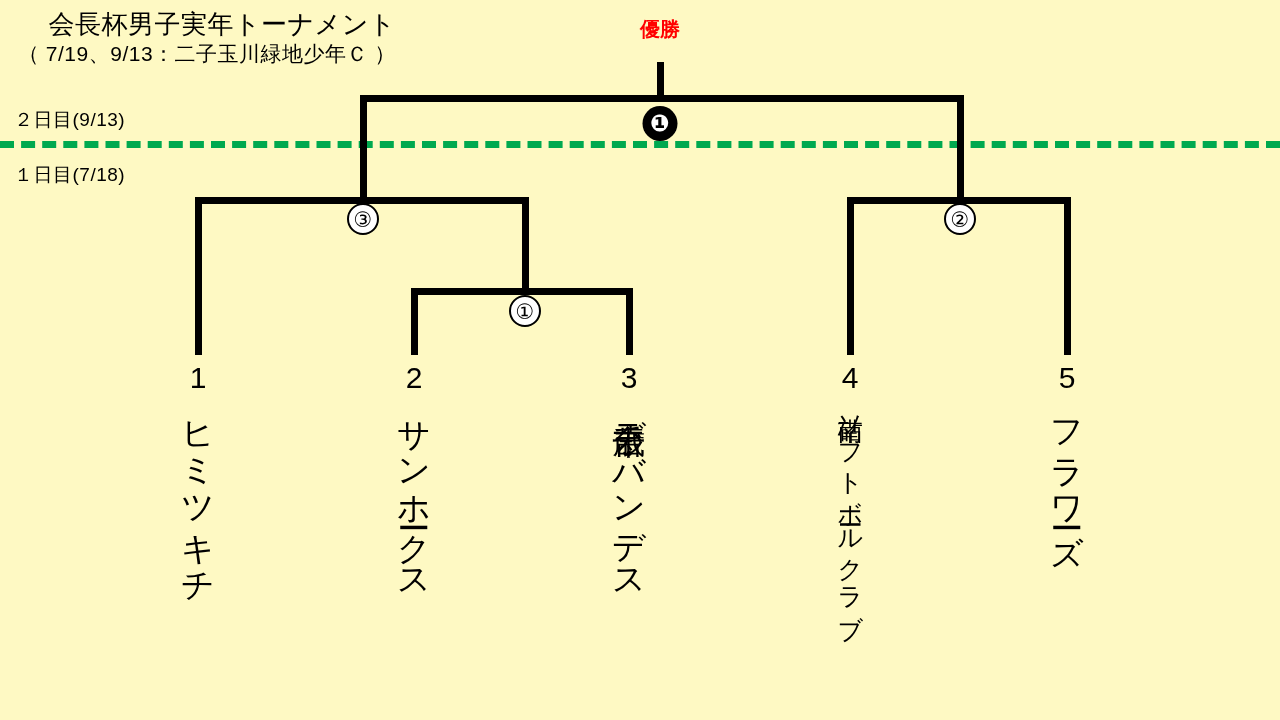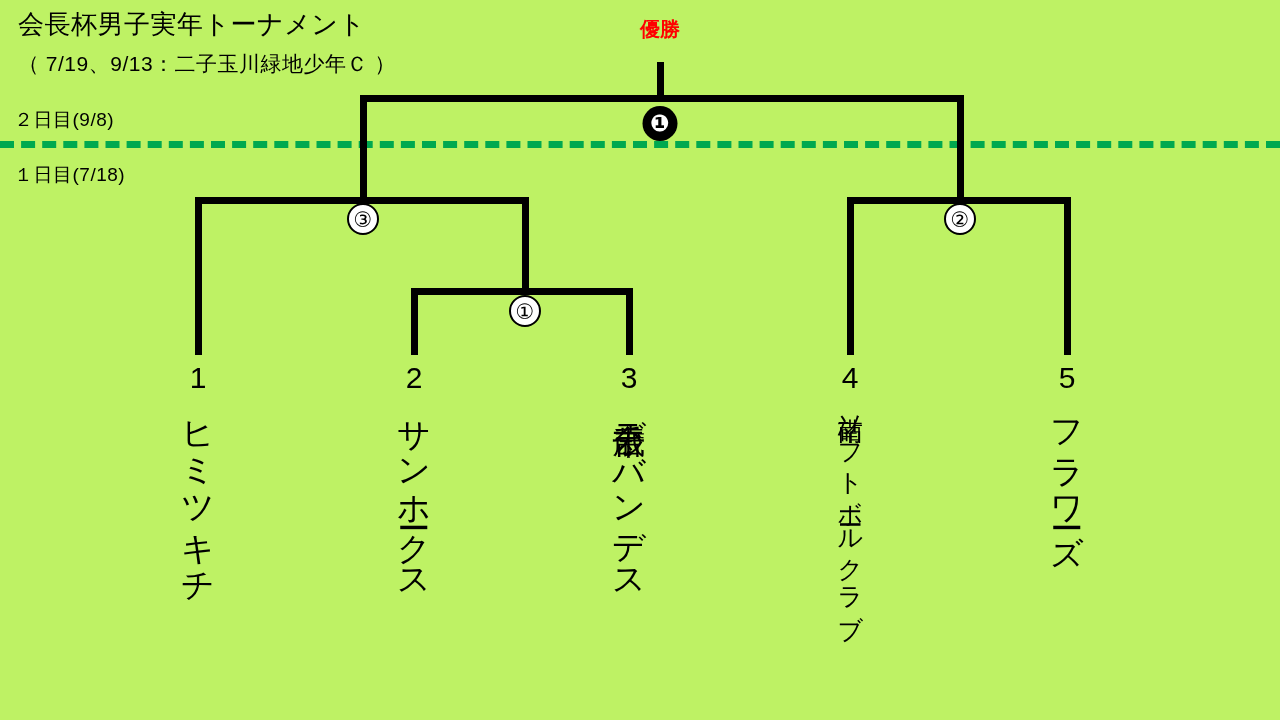--- a/index.html
+++ b/index.html
@@ -5,45 +5,46 @@
 <style>
   html, body {
     margin: 0;
     padding: 0;
     background: #ffffff;
   }
   #page {
     position: relative;
     width: 1280px;
     height: 720px;
-    background: #bef264;
+    background: #fef9c3;
     overflow: hidden;
     font-family: "Liberation Sans", "DejaVu Sans", sans-serif;
     color: #000000;
+    text-align: right;
   }
 
   
   #title-block {
     position: absolute;
     left: 18px;
     top: 8px;
     line-height: 1.25;
   }
   #tournament-title {
     font-size: 26px;
     font-weight: 400;
     letter-spacing: 0.5px;
     white-space: nowrap;
   }
   #tournament-subtitle {
     font-size: 21px;
     font-weight: 400;
     letter-spacing: 0.5px;
     white-space: nowrap;
-    margin-top: 10px;
+    margin-top: 0;
   }
 
   
   #champion-label {
     position: absolute;
     left: 660px;
     top: 16px;
     transform: translateX(-50%);
     font-size: 20px;
     font-weight: bold;
@@ -152,21 +153,21 @@
 
 <div id="page">
 
   <div id="title-block">
     <div id="tournament-title">会長杯男子実年トーナメント</div>
     <div id="tournament-subtitle">（ 7/19、9/13：二子玉川緑地少年Ｃ ）</div>
   </div>
 
   <div id="champion-label">優勝</div>
 
-  <div id="day2-label" class="day-label">２日目(9/8)</div>
+  <div id="day2-label" class="day-label">２日目(9/13)</div>
   <div id="day1-label" class="day-label">１日目(7/18)</div>
 
   <div id="day-divider"></div>
 
   <div class="vline" style="left:657px; top:62px; height:40px;"></div>
 
   <div class="hline" style="left:360px; top:95px; width:604px;"></div>
 
   <div class="vline" style="left:360px; top:95px; height:108px;"></div>
 

